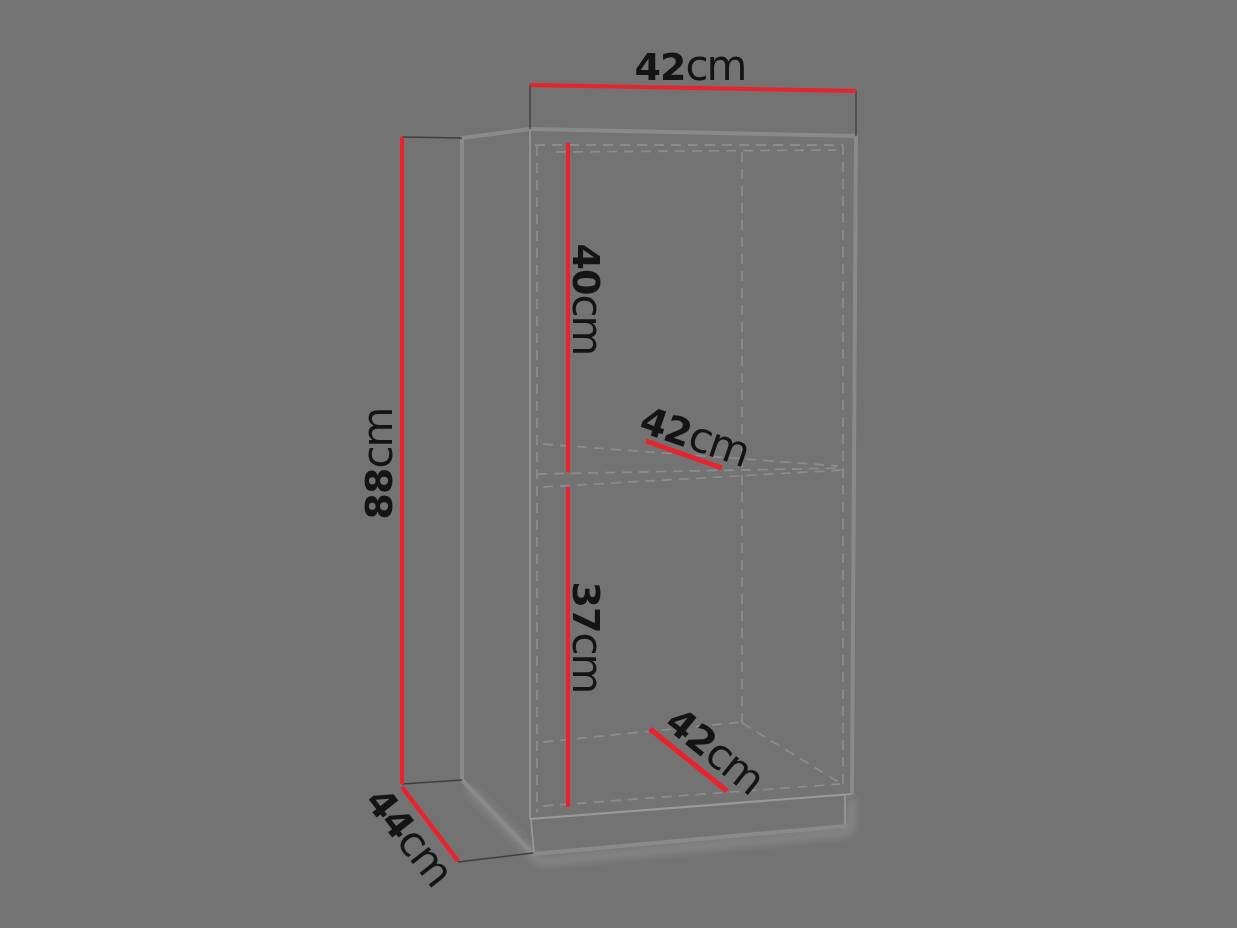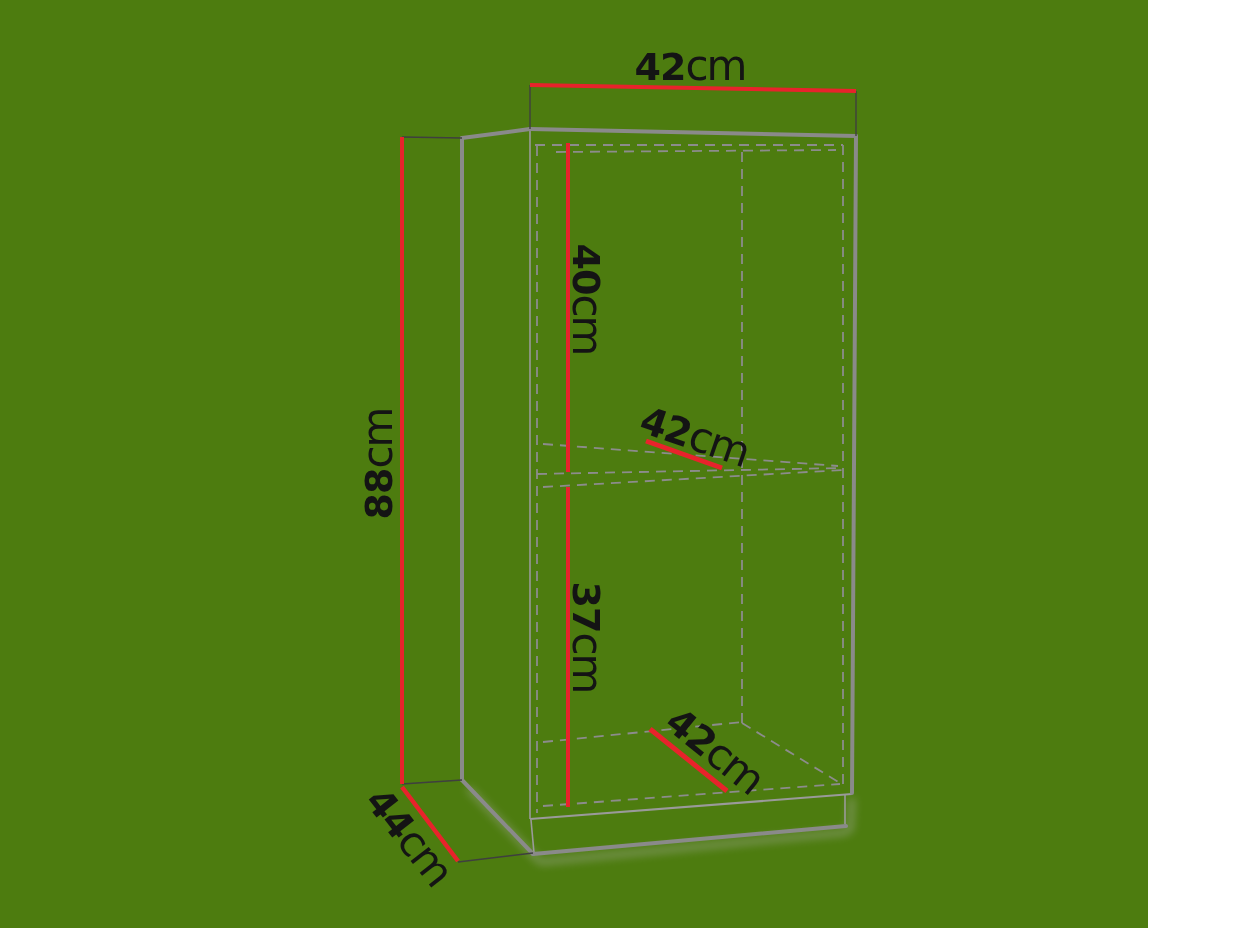--- a/index.html
+++ b/index.html
@@ -2,21 +2,21 @@
 <html><head>
 <meta charset="utf-8">
 <style>
   html,body{margin:0;padding:0;}
   body{
     width:1237px;height:928px;
     background:#ffffff;
     font-family:"DejaVu Sans","Liberation Sans",sans-serif;
     overflow:hidden;
   }
-  .stage{position:relative;width:1148px;height:928px;background:#4d7c0f;}
+  .stage{position:relative;width:1237px;height:928px;background:#737373;}
   svg{display:block;}
   text{letter-spacing:-1px;}
   .dim-num{font-weight:700;font-size:38px;}
   .dim-unit{font-weight:400;font-size:42px;letter-spacing:-2px;}
 </style>
 </head>
 <body>
 
 <div class="stage">
 <svg width="1237" height="928" viewBox="0 0 1237 928" xmlns="http://www.w3.org/2000/svg">

